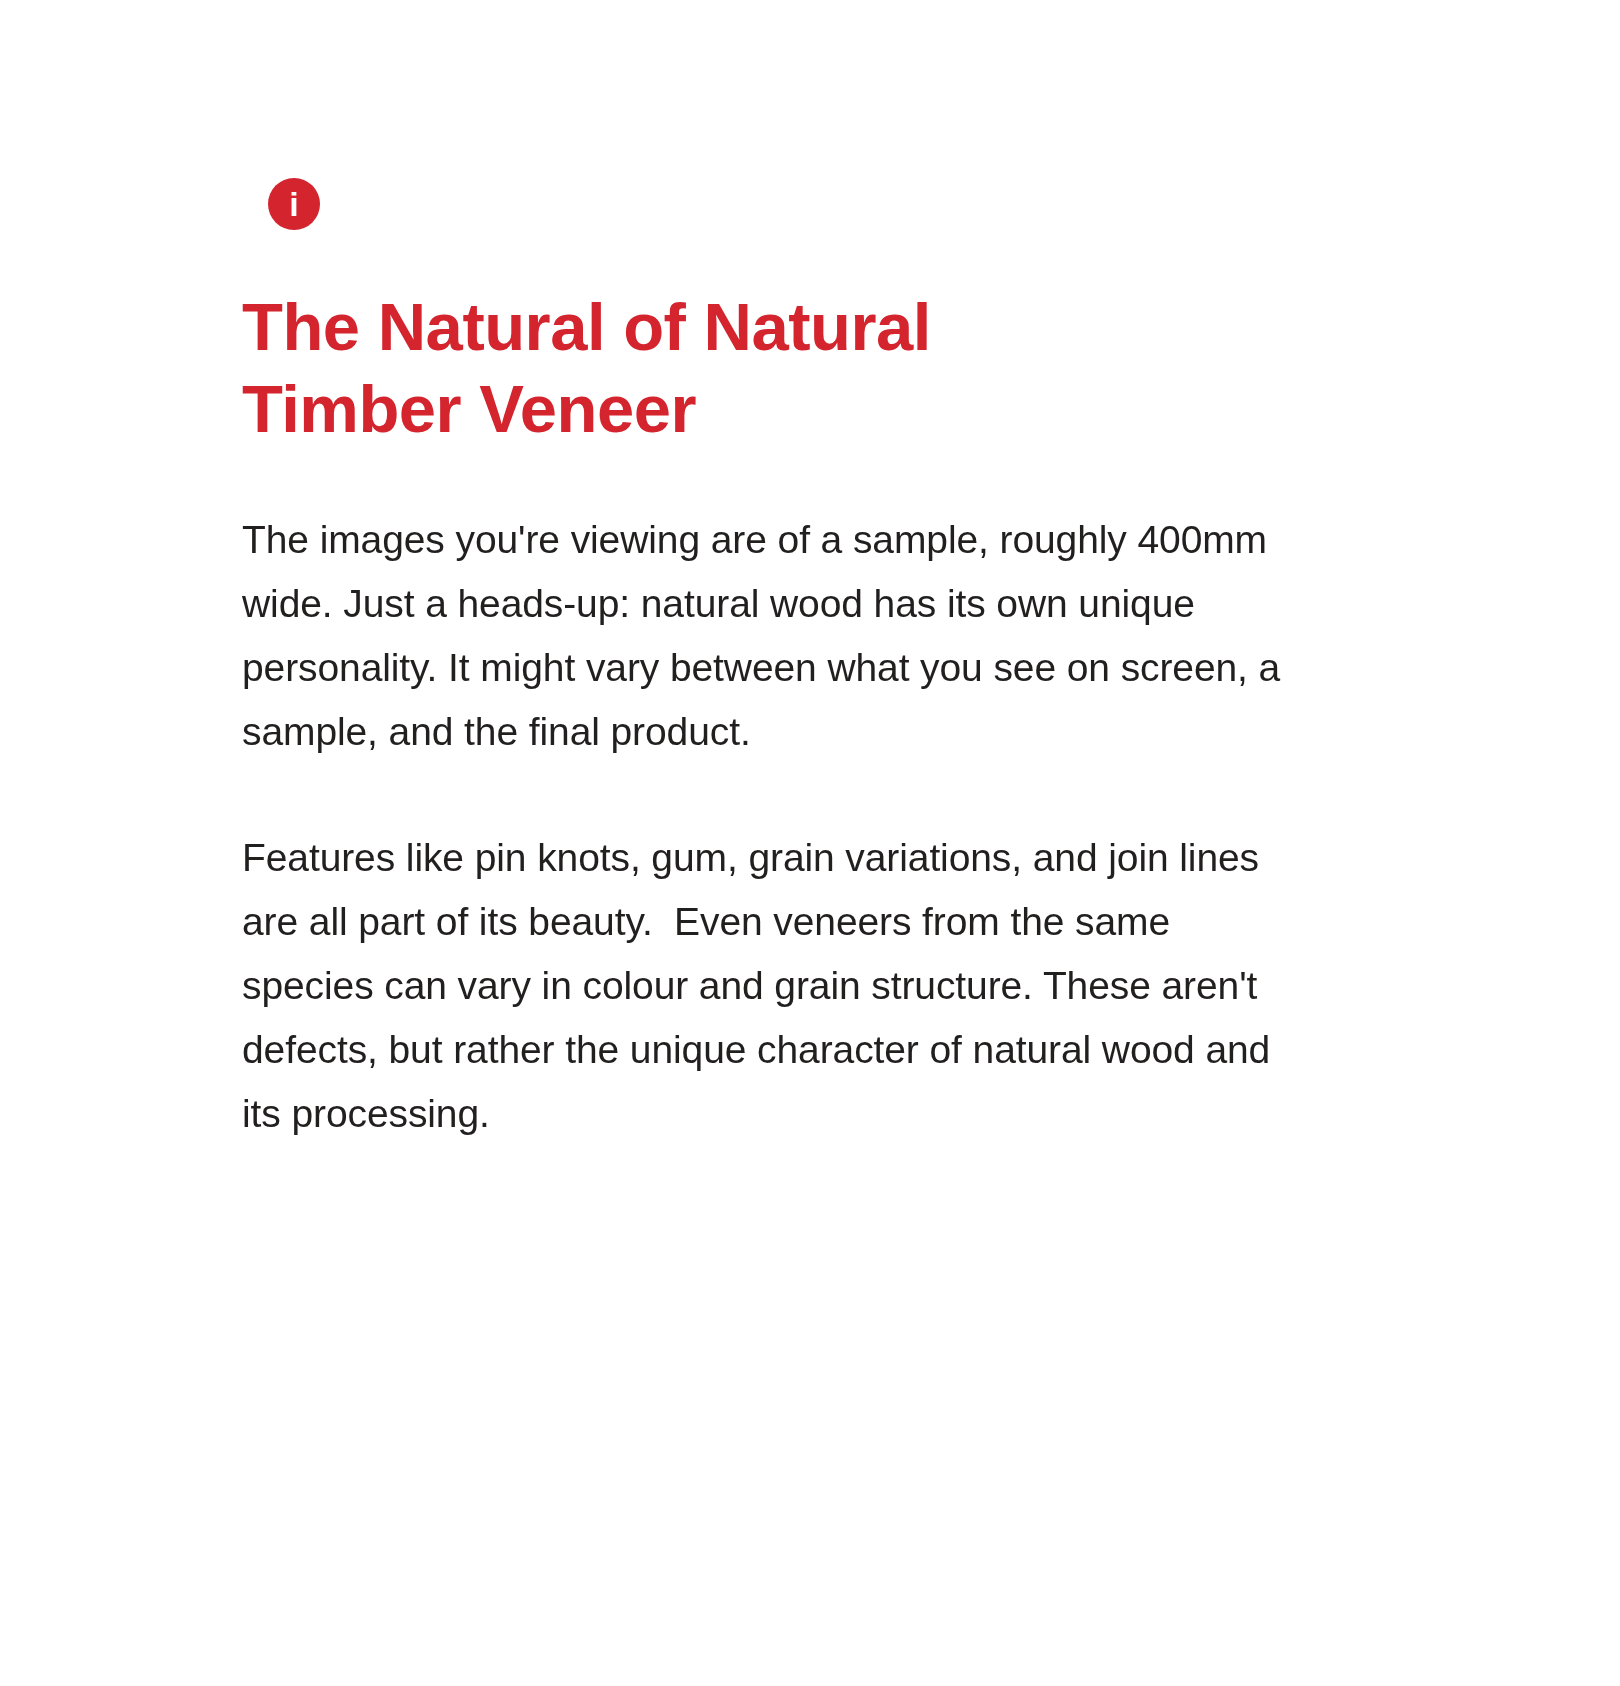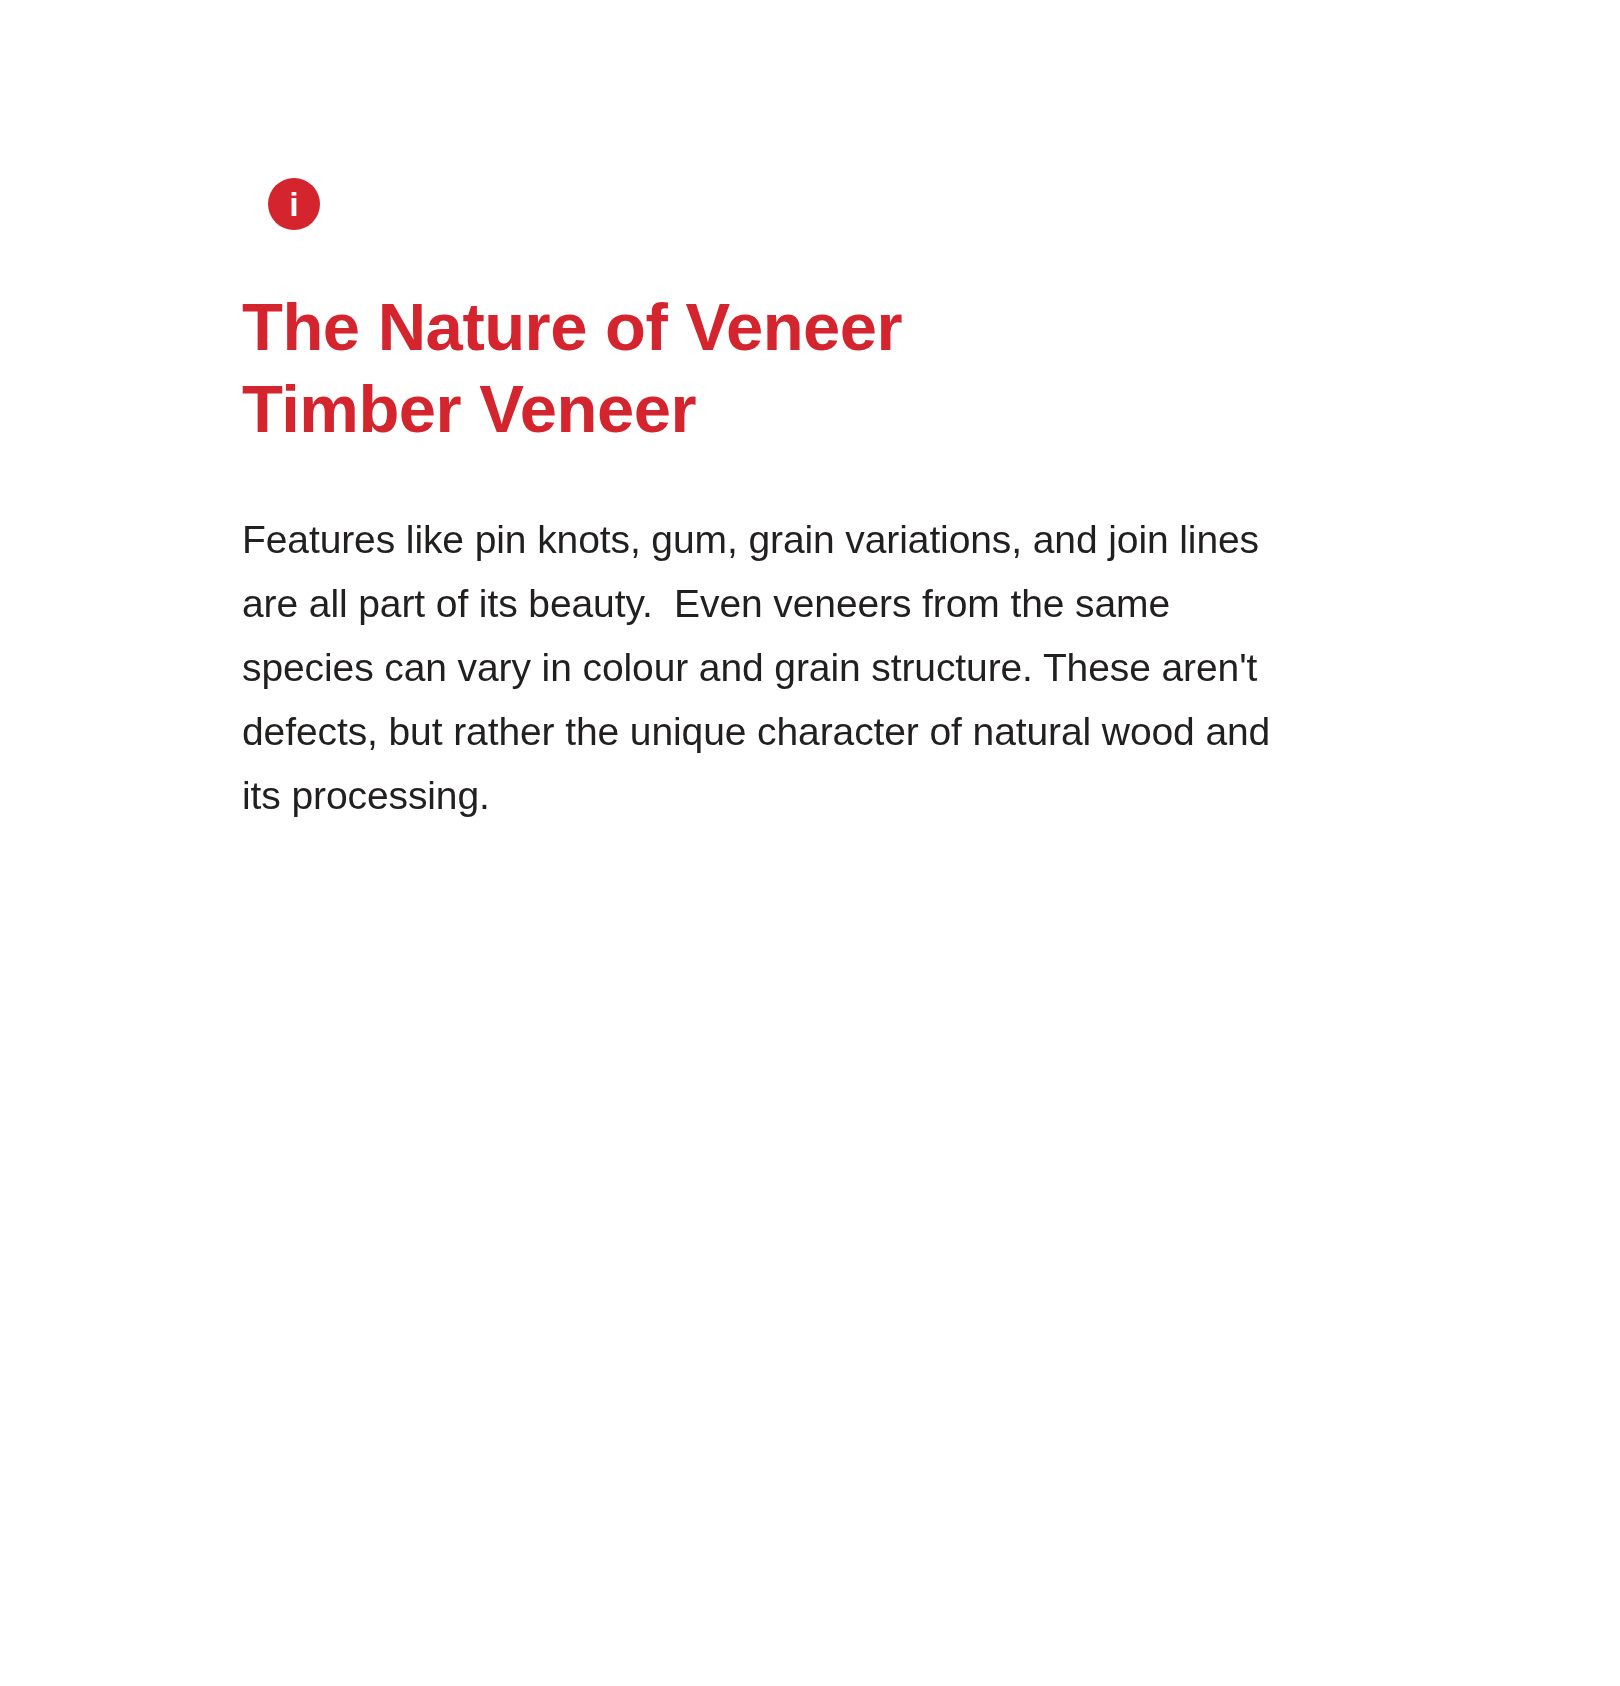--- a/index.html
+++ b/index.html
@@ -97,22 +97,23 @@
 <body>
 
 <div class="page">
 
   <div class="content">
 
     <div class="info-icon">
       <span class="glyph">i</span>
     </div>
 
-    <h1 class="heading">The Nature of Veneer
+    <h1 class="heading">The Natural of Natural
 Timber Veneer</h1>
 
     <div class="body-copy">
+      <p>The images you're viewing are of a sample, roughly 400mm wide. Just a heads-up: natural wood has its own unique personality. It might vary between what you see on screen, a sample, and the final product.</p>
       <p>Features like pin knots, gum, grain variations, and join lines are all part of its beauty.  Even veneers from the same species can vary in colour and grain structure. These aren't defects, but rather the unique character of natural wood and its processing.</p>
     </div>
 
   </div>
 
 </div>
 
 </body></html>

